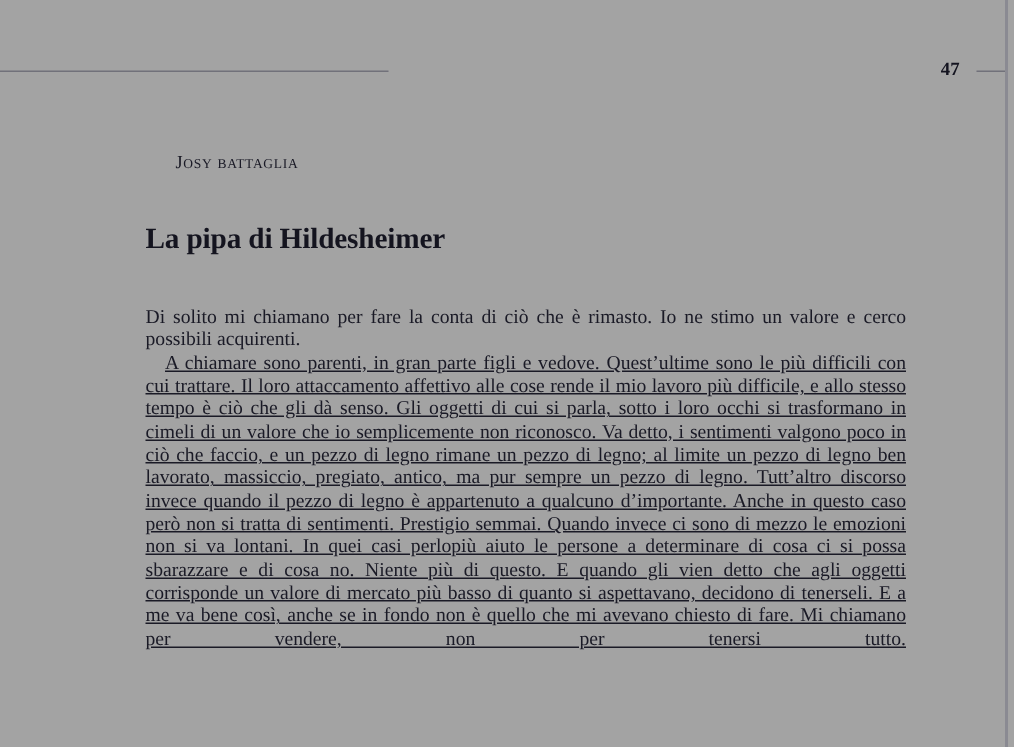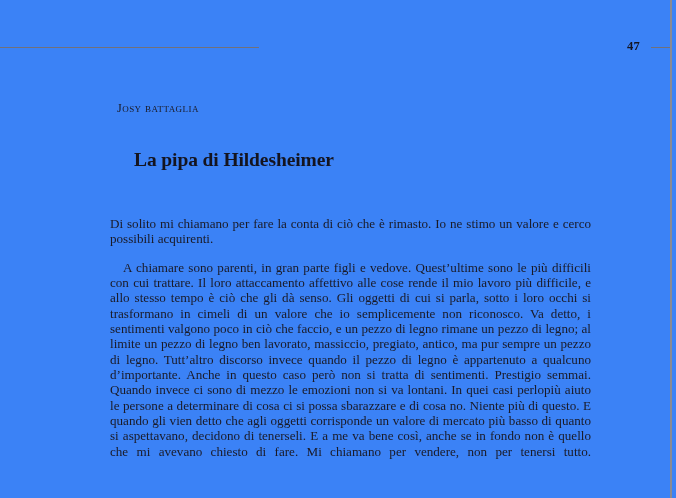--- a/index.html
+++ b/index.html
@@ -14,21 +14,21 @@
     font-family: "Liberation Serif", "DejaVu Serif", serif;
     color: #1a1a22;
     overflow: hidden;
     position: relative;
   }
 
   .page {
     position: relative;
     width: 676px;
     height: 498px;
-    background: #3b82f6;
+    background: #a3a3a3;
     box-sizing: border-box;
   }
 
   
 
   .rule-left {
     position: absolute;
     left: 0;
     top: 47px;
     width: 259px;
@@ -91,50 +91,50 @@
     position: absolute;
     left: 97px;
     top: 135px;
     font-family: "Liberation Serif", "DejaVu Serif", serif;
     font-weight: bold;
     font-size: 19.5px;
     line-height: 24px;
     letter-spacing: -0.1px;
     color: #14141f;
     white-space: nowrap;
-    margin-left: 37px;
   }
 
   
 
   .body {
     position: absolute;
     left: 97px;
     top: 203px;
     width: 507px;
   }
 
   .para {
-    margin: 13px;
+    margin: 0;
     font-family: "Liberation Serif", "DejaVu Serif", serif;
     font-size: 13.1px;
     line-height: 15.35px;
     text-align: justify;
     text-justify: inter-word;
     color: #1a1a26;
     hyphens: none;
     -webkit-hyphens: none;
   }
 
   .para.indent {
     text-indent: 13px;
   }
 
   .para.last {
     text-align: justify;
+    text-decoration: underline;
   }
 
   .para.last::after {
     content: "";
     display: inline-block;
     width: 100%;
   }
 </style>
 </head>
 <body>

